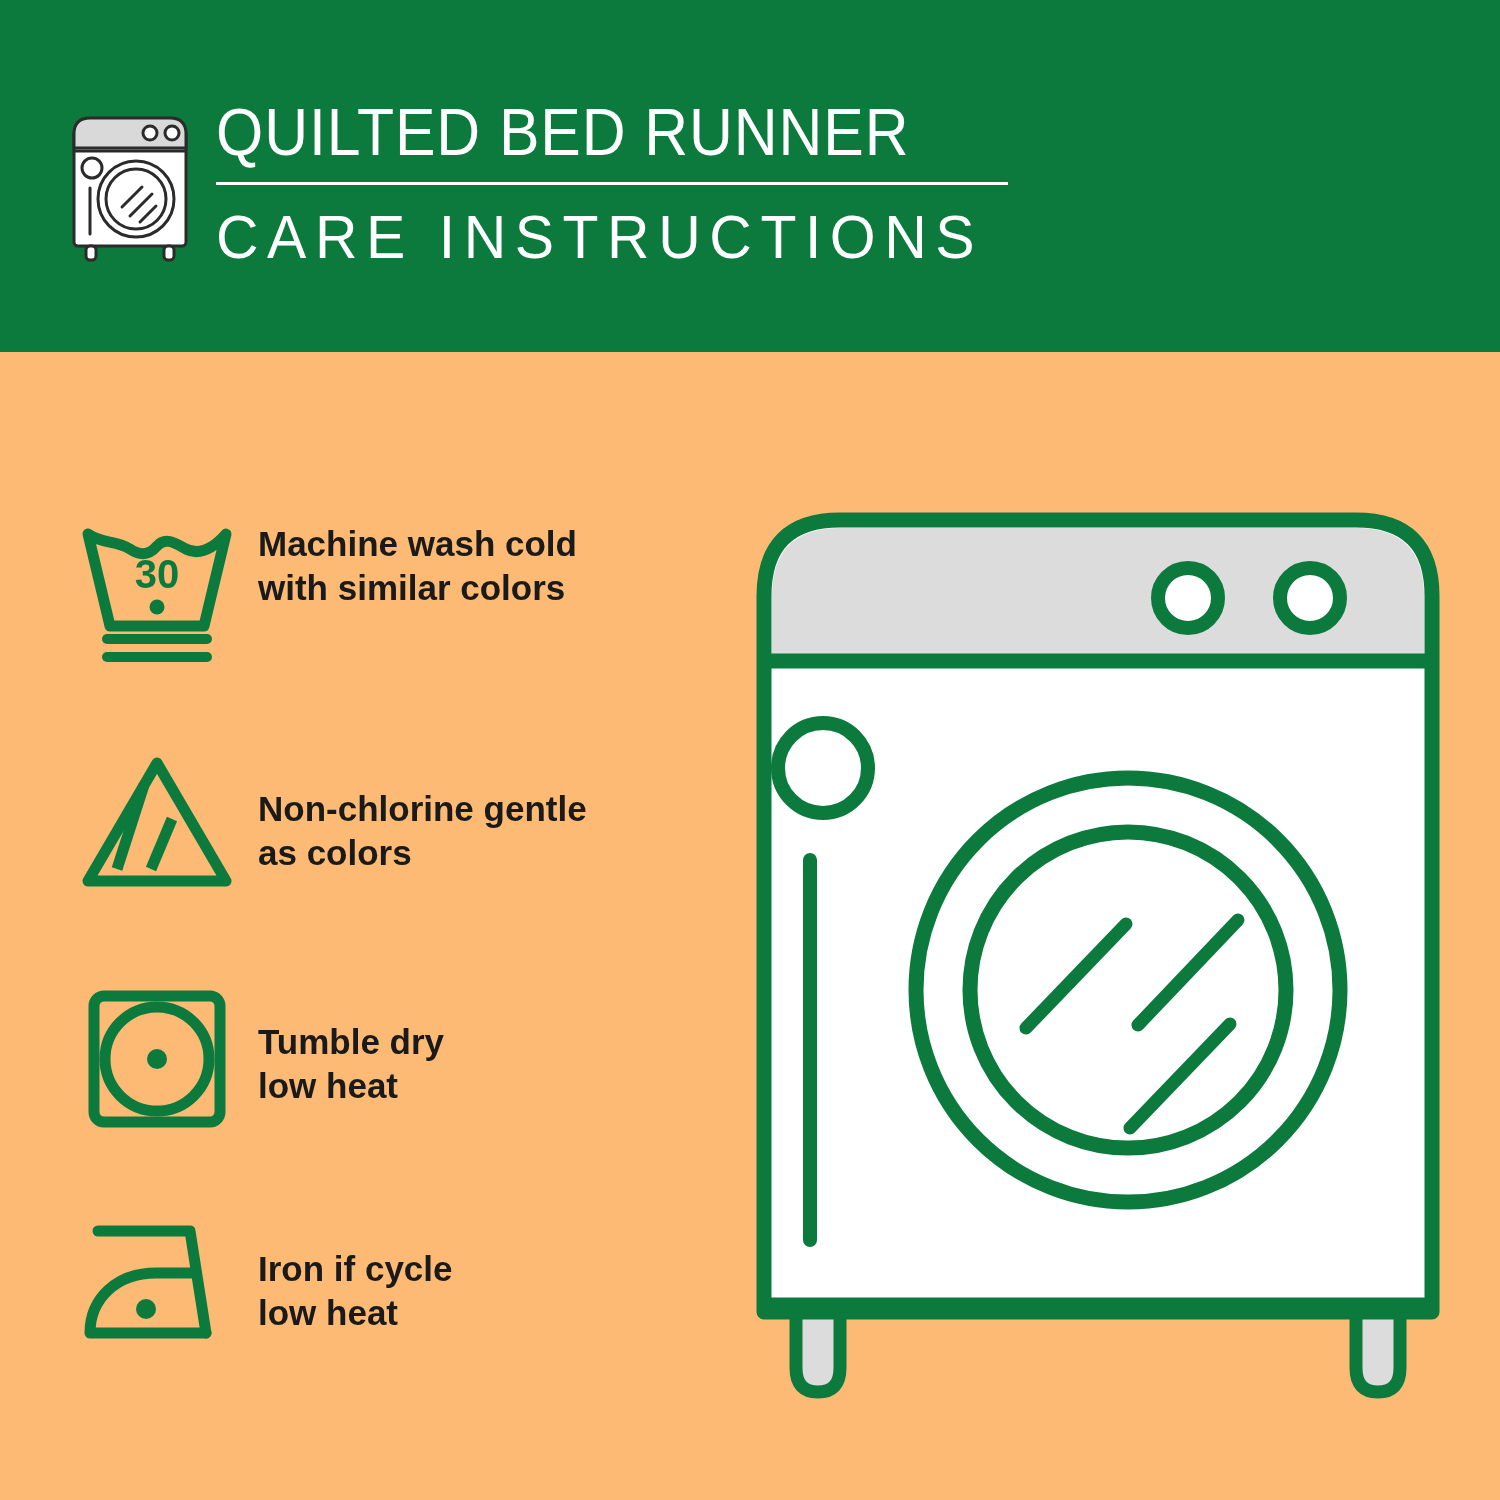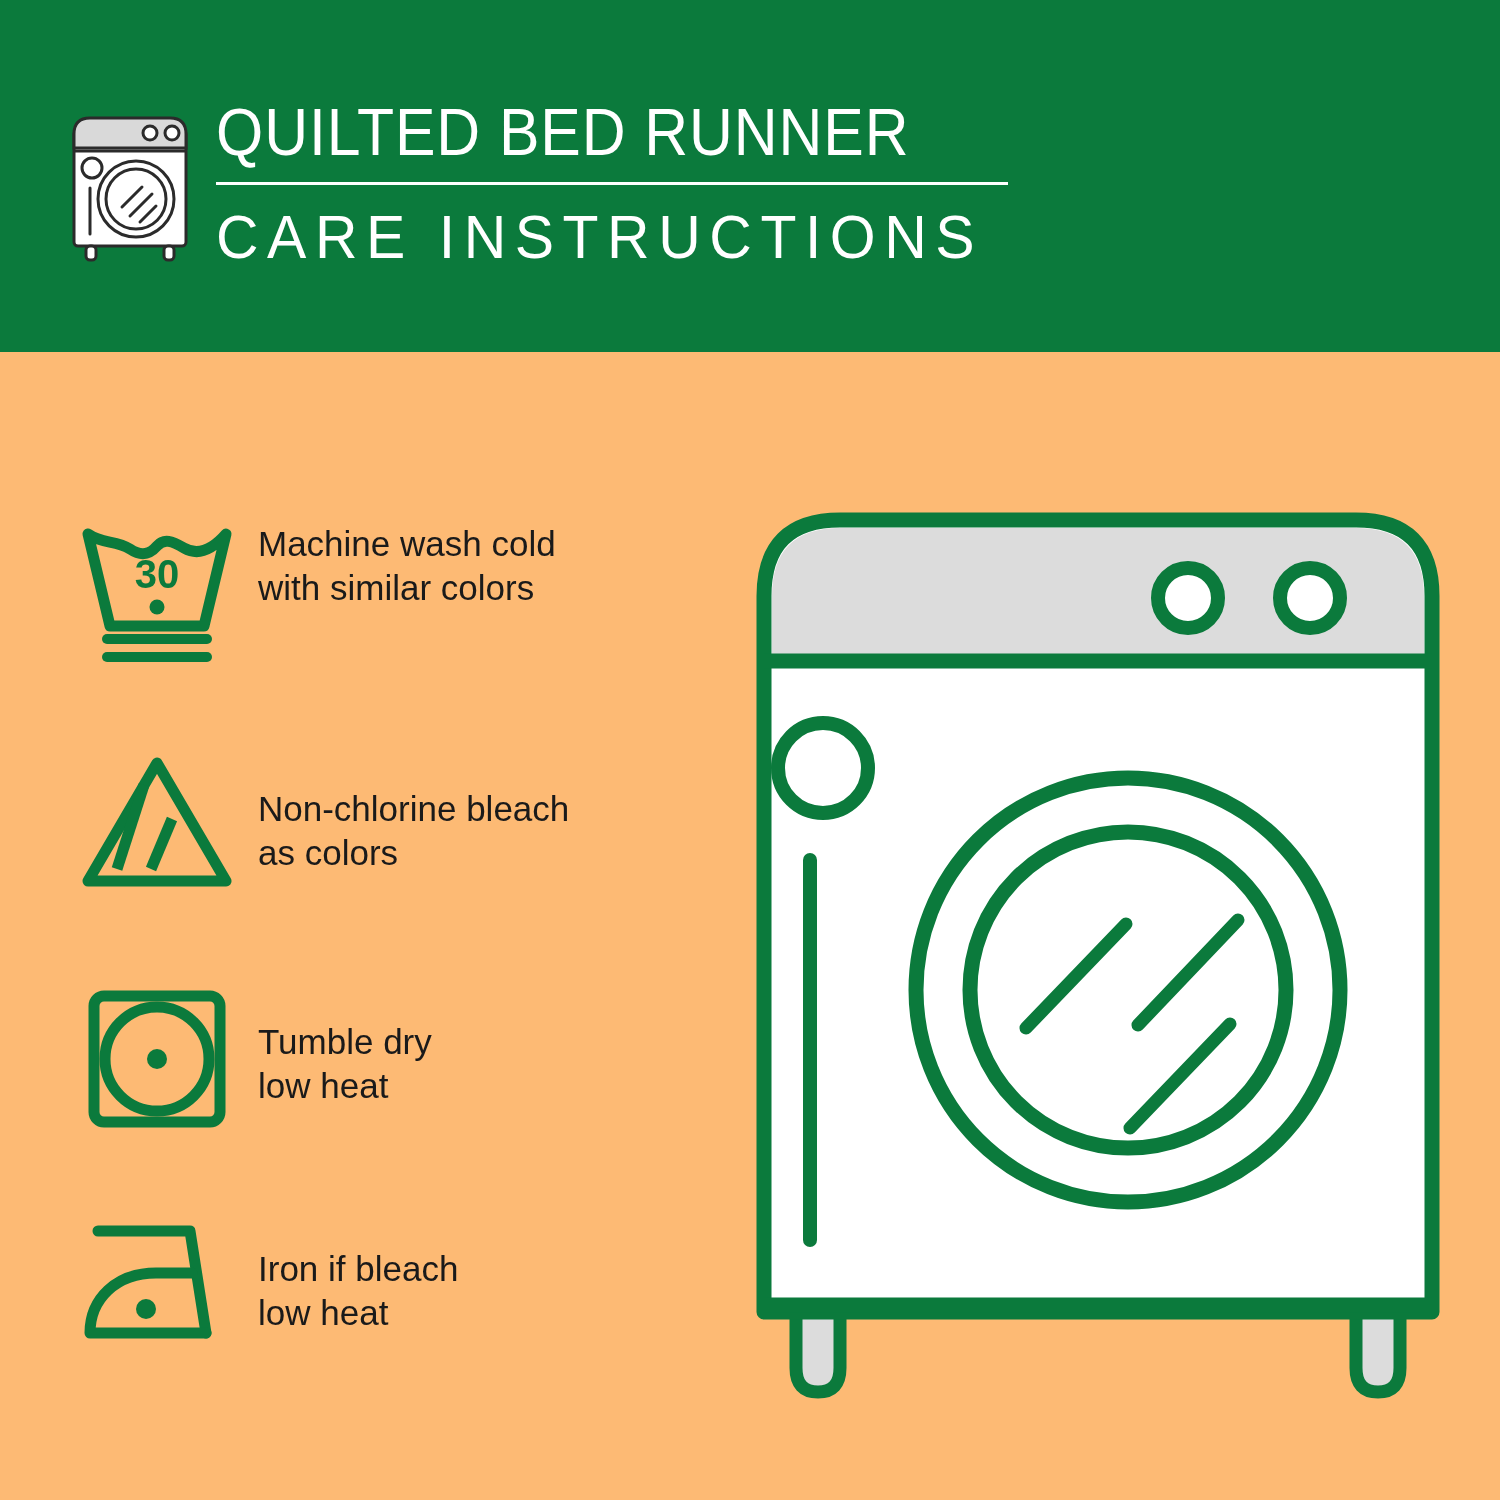--- a/index.html
+++ b/index.html
@@ -95,21 +95,21 @@
     display: flex;
     align-items: flex-end;
     justify-content: flex-start;
   }
 
   .care-label {
     margin-left: 16px;
     color: #1a1a1a;
     font-size: 35px;
     line-height: 44px;
-    font-weight: 400;
+    font-weight: 700;
     padding-top: 4px;
   }
 
   .care-label .ln { display: block; white-space: nowrap; }
 
   
   .care-row.r1 .care-label { padding-top: 6px; }
   .care-row.r2 .care-label { padding-top: 38px; }
   .care-row.r3 .care-label { padding-top: 38px; }
   .care-row.r4 .care-label { padding-top: 32px; }
@@ -196,21 +196,21 @@
 
     <div class="care-row r2">
       <div class="care-symbol">
         <svg viewBox="0 0 170 150" width="170" height="150">
           <path d="M85 14 L154 132 L16 132 Z" fill="none" stroke="#0b7a3c" stroke-width="11" stroke-linejoin="round"></path>
           <line x1="72" y1="36" x2="45" y2="120" stroke="#0b7a3c" stroke-width="11" stroke-linecap="butt"></line>
           <line x1="100" y1="70" x2="79" y2="120" stroke="#0b7a3c" stroke-width="11" stroke-linecap="butt"></line>
         </svg>
       </div>
       <div class="care-label">
-        <span class="ln">Non-chlorine bleach</span>
+        <span class="ln">Non-chlorine gentle</span>
         <span class="ln">as colors</span>
       </div>
     </div>
 
     <div class="care-row r3">
       <div class="care-symbol">
         <svg viewBox="0 0 170 150" width="170" height="150">
           <rect x="22" y="14" width="126" height="126" rx="10" fill="none" stroke="#0b7a3c" stroke-width="11"></rect>
           <circle cx="85" cy="77" r="52" fill="none" stroke="#0b7a3c" stroke-width="11"></circle>
           <circle cx="85" cy="77" r="10" fill="#0b7a3c"></circle>
@@ -227,21 +227,21 @@
         <svg viewBox="0 0 170 150" width="170" height="150">
 
           <path d="M26 16 L118 16 L134 118" fill="none" stroke="#0b7a3c" stroke-width="11" stroke-linecap="round" stroke-linejoin="round"></path>
 
           <path d="M134 118 L18 118 C18 84 44 58 84 58 L120 58" fill="none" stroke="#0b7a3c" stroke-width="11" stroke-linecap="round" stroke-linejoin="round"></path>
 
           <circle cx="74" cy="94" r="10" fill="#0b7a3c"></circle>
         </svg>
       </div>
       <div class="care-label">
-        <span class="ln">Iron if bleach</span>
+        <span class="ln">Iron if cycle</span>
         <span class="ln">low heat</span>
       </div>
     </div>
 
   </div>
 
   <div id="machine-illustration">
     <svg viewBox="0 0 700 920" width="700" height="920">
 
       <g>

